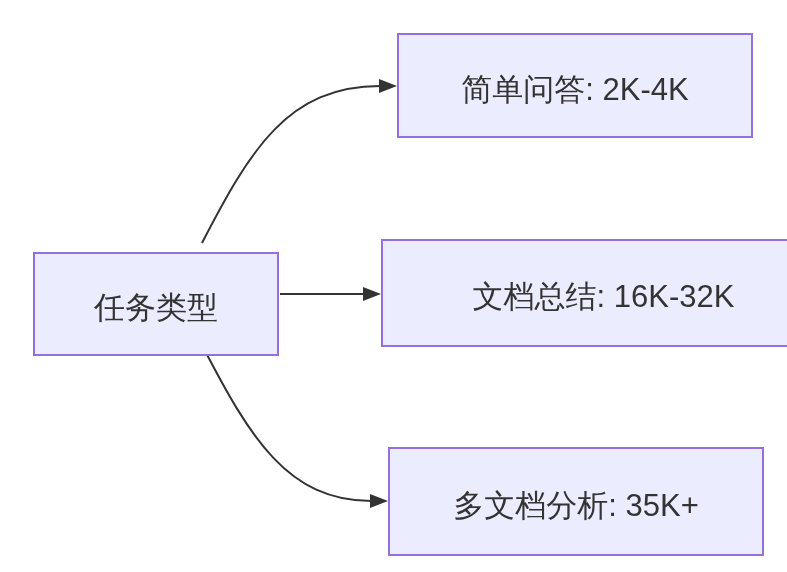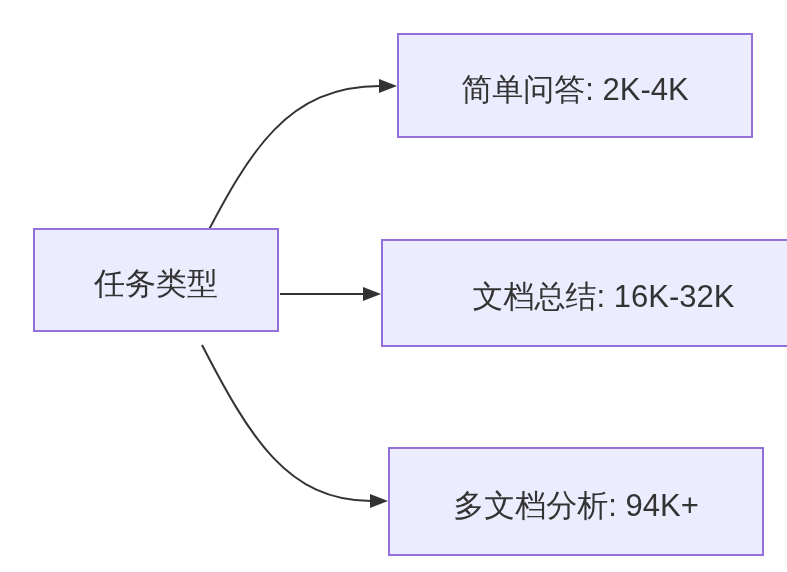--- a/index.html
+++ b/index.html
@@ -45,21 +45,21 @@
     justify-content: center;
   }
   .node-label {
     color: var(--text-color);
     font-size: 31px;
     line-height: 1.2;
     white-space: nowrap;
     text-align: center;
     margin-top: 8px;
   }
-  .node-root   { left: 33px;  top: 228px; width: 246px; height: 104px; }
+  .node-root   { left: 33px;  top: 252px; width: 246px; height: 104px; }
   .node-child1 { left: 397px; top: 33px;  width: 356px; height: 105px; }
   .node-child2 { left: 381px; top: 239px; width: 445px; height: 108px; }
   .node-child3 { left: 388px; top: 447px; width: 376px; height: 109px; }
 </style>
 </head>
 <body>
 
 <div class="canvas">
 
   <svg class="edges-layer" viewBox="0 0 787 572" xmlns="http://www.w3.org/2000/svg">
@@ -79,16 +79,16 @@
 
   <div class="node node-child1">
     <span class="node-label">简单问答: 2K-4K</span>
   </div>
 
   <div class="node node-child2">
     <span class="node-label">文档总结: 16K-32K</span>
   </div>
 
   <div class="node node-child3">
-    <span class="node-label">多文档分析: 94K+</span>
+    <span class="node-label">多文档分析: 35K+</span>
   </div>
 
 </div>
 
 </body></html>

